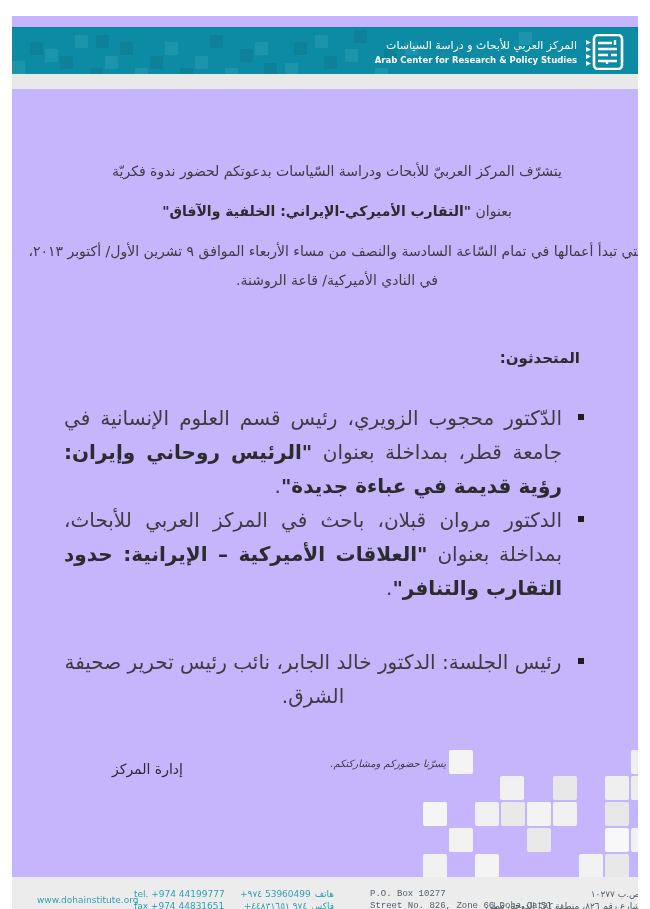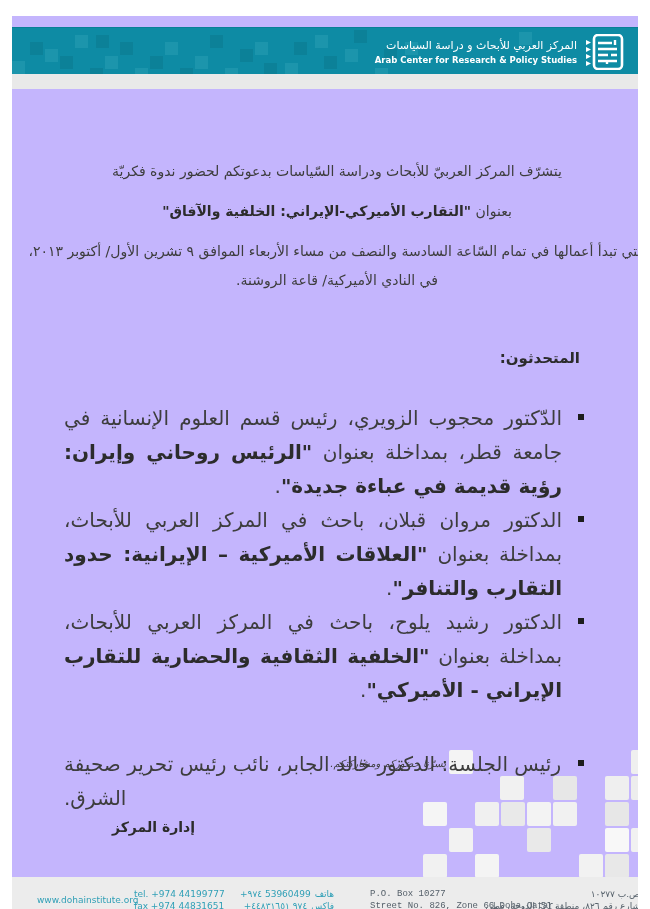--- a/index.html
+++ b/index.html
@@ -42,28 +42,28 @@
     list-style:none; direction:rtl;
   }
   .speaker-list li{
     position:relative; padding-right:24px; margin:0;
     font-size:20px; line-height:34px; text-align:justify;
   }
   .speaker-list li::before{
     content:""; position:absolute; right:2px; top:13px;
     width:6px; height:6px; background:#1d1d1d;
   }
-  .speaker-list li.chair{ margin-top:40px; text-align:left; }
+  .speaker-list li.chair{ margin-top:40px; text-align:center; }
   .closing-line{
     position:absolute; top:742px; right:192px;
     font-size:10px; direction:rtl;font-style:italic;
   }
   .signature-line{
-    position:absolute; top:803px; left:100px;
-    font-size:14px; font-weight:bold; color:#2c2c2c; direction:rtl;
+    position:absolute; top:745px; left:100px;
+    font-size:14px; font-weight:normal; color:#2c2c2c; direction:rtl;
   }
   .page-mosaic{ position:absolute; top:0; left:0; pointer-events:none; }
   
   .footer-band{
     position:absolute; top:861px; left:0; width:650px; height:44px;
     background:#ececec; font-size:9px;
   }
   .f-col{ position:absolute; top:11px; line-height:12px; }
   .f-website{ left:25px; top:17px; color:#2f9fb6; }
   .f-tel-en{ left:122px; color:#2f9fb6; direction:ltr; }
@@ -159,21 +159,20 @@
     <p class="center-line" style="top:147px">يتشرّف المركز العربيّ للأبحاث ودراسة السّياسات بدعوتكم لحضور ندوة فكريّة</p>
     <p class="center-line" style="top:187px"><span>بعنوان </span><span class="bold">"التقارب الأميركي-الإيراني: الخلفية والآفاق"</span></p>
     <p class="center-line" style="top:227px">التي تبدأ أعمالها في تمام السّاعة السادسة والنصف من مساء الأربعاء الموافق ٩ تشرين الأول/ أكتوبر ٢٠١٣،</p>
     <p class="center-line" style="top:256px">في النادي الأميركية/ قاعة الروشنة.</p>
 
     <h2 class="speakers-heading">المتحدثون:</h2>
 
     <ul class="speaker-list">
       <li><span>الدّكتور محجوب الزويري، رئيس قسم العلوم الإنسانية في جامعة قطر، بمداخلة بعنوان </span><span class="bold">"الرئيس روحاني وإيران: رؤية قديمة في عباءة جديدة"</span><span>.</span></li>
       <li><span>الدكتور مروان قبلان، باحث في المركز العربي للأبحاث، بمداخلة بعنوان </span><span class="bold">"العلاقات الأميركية – الإيرانية: حدود التقارب والتنافر"</span><span>.</span></li>
-      <li><span>الدكتور رشيد يلوح، باحث في المركز العربي للأبحاث، بمداخلة بعنوان </span><span class="bold">"الخلفية الثقافية والحضارية للتقارب الإيراني - الأميركي"</span><span>.</span></li>
       <li class="chair">رئيس الجلسة: الدكتور خالد الجابر، نائب رئيس تحرير صحيفة الشرق.</li>
     </ul>
 
     <p class="closing-line">يسرّنا حضوركم ومشاركتكم.</p>
     <p class="signature-line">إدارة المركز</p>
   </div>
 
   <div class="footer-band">
     <div class="f-col f-website">www.dohainstitute.org</div>
 

